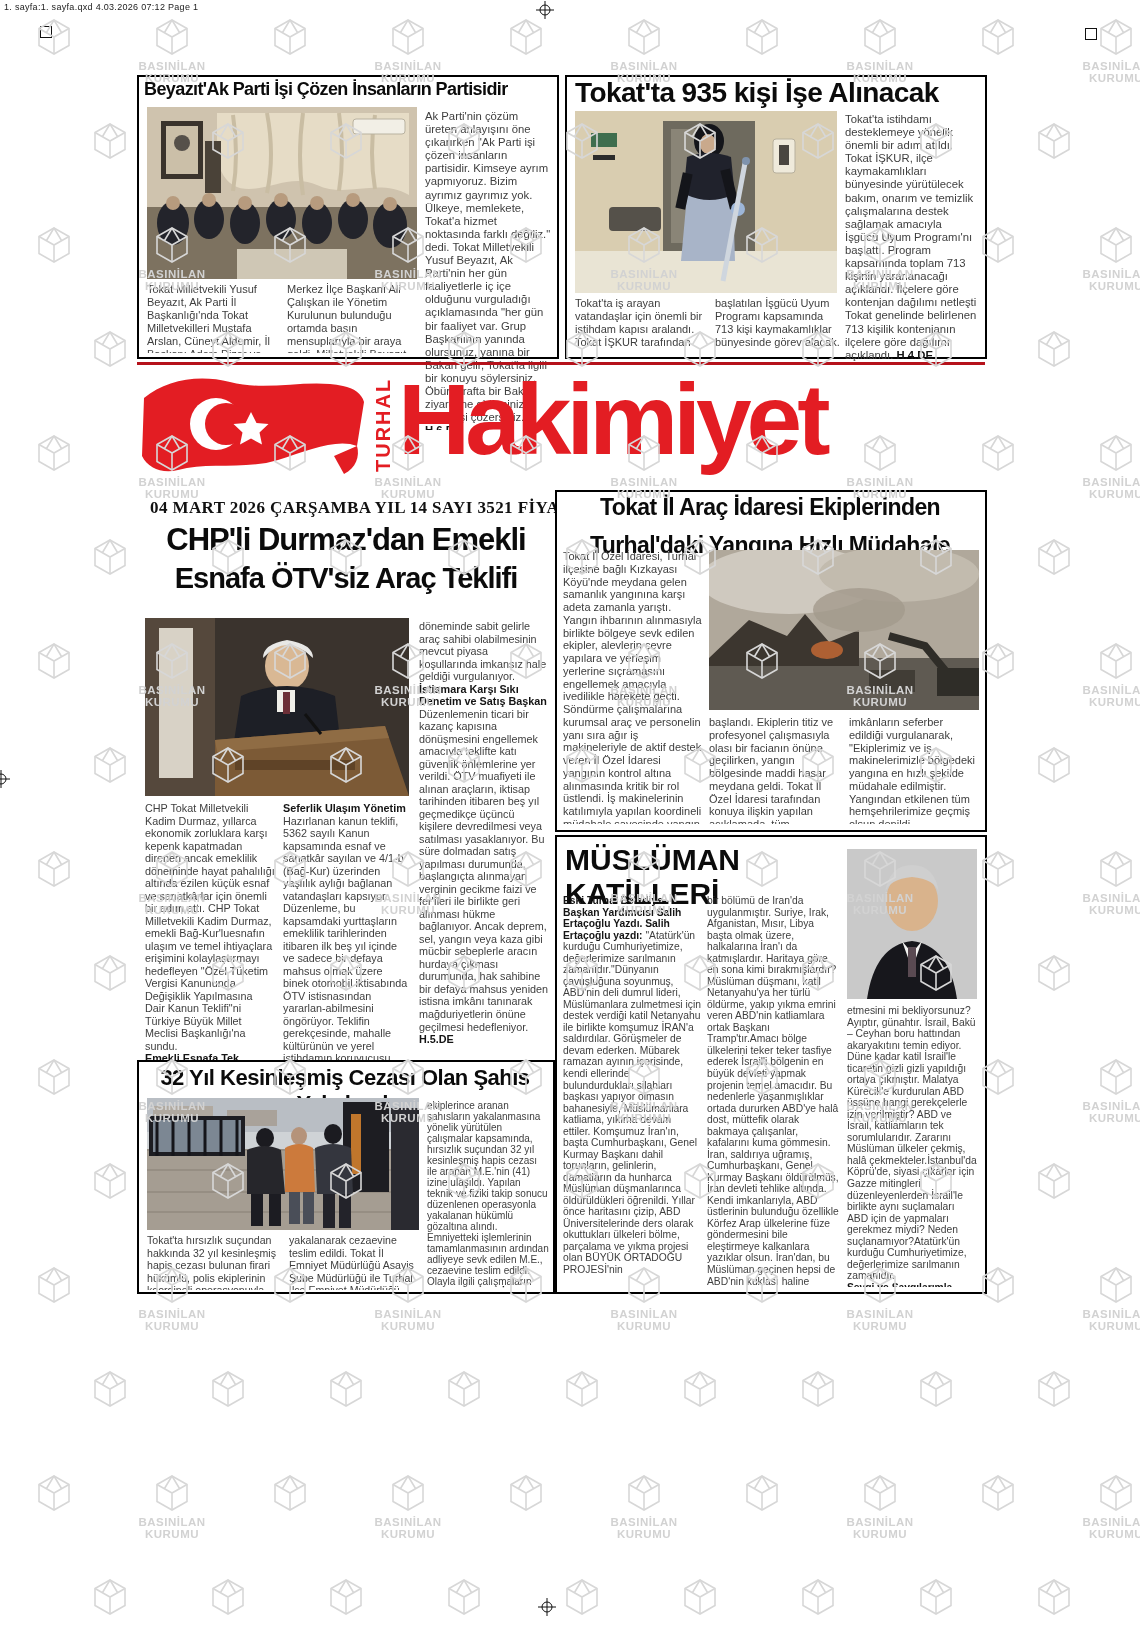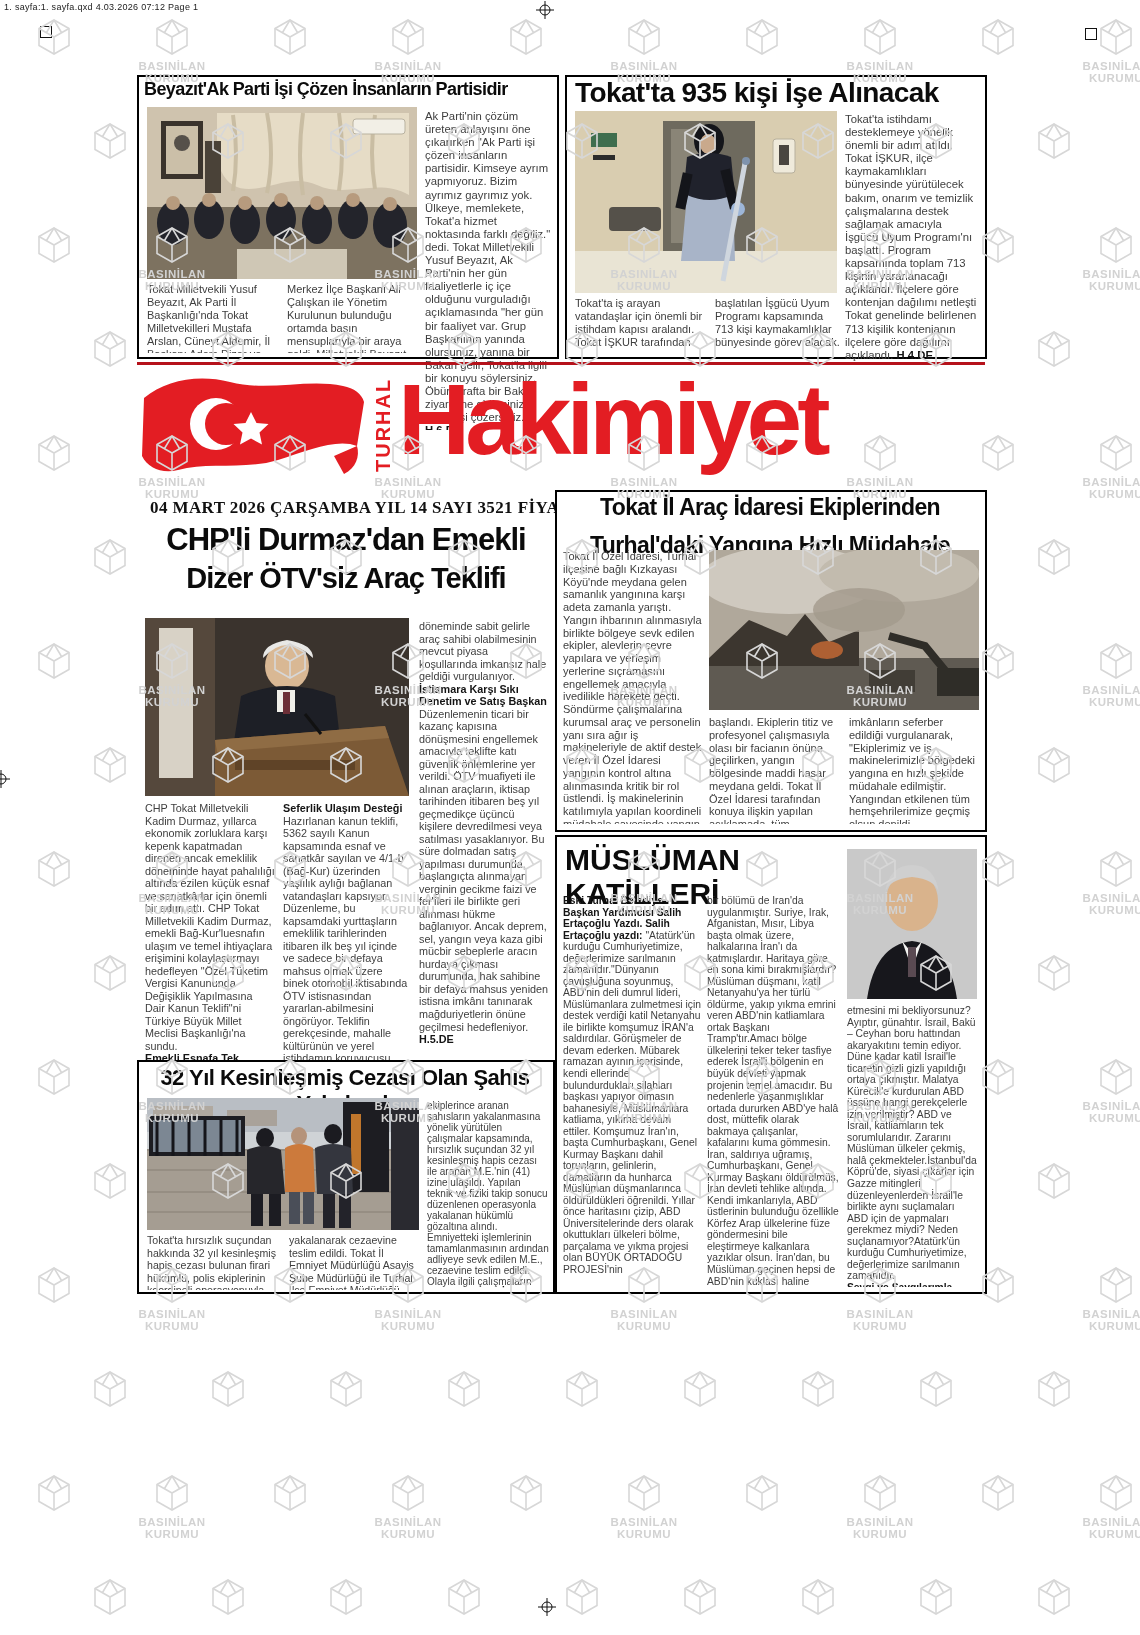--- a/index.html
+++ b/index.html
@@ -127,21 +127,21 @@
     <circle cx="78" cy="52" r="26" fill="#fff"></circle>
     <circle cx="88" cy="52" r="21" fill="#e31d23"></circle>
     <path d="M113 40 l5.5 11 12 1 -9 8.5 2.5 12 -11 -6 -11 6 2.5 -12 -9 -8.5 12 -1 Z" fill="#fff"></path>
   </svg>
   <div class="masthead-vertical" style="left:372px;top:388px;height:84px;">TURHAL</div>
   <div class="masthead-title" style="left:398px;top:372px;">Hakimiyet</div>
   <div class="dateline" style="left:150px;top:498px;">04 MART 2026 ÇARŞAMBA YIL 14 SAYI 3521  FİYATI 10.00 TL</div>
 
   <div>
     <div class="hl abs" style="left:140px;top:522px;width:412px;font-size:31px;text-align:center;letter-spacing:-1px;">CHP'li Durmaz'dan Emekli</div>
-    <div class="hl abs" style="left:140px;top:562px;width:412px;font-size:29px;text-align:center;letter-spacing:-1px;">Dizer ÖTV'siz Araç Teklifi</div>
+    <div class="hl abs" style="left:140px;top:562px;width:412px;font-size:29px;text-align:center;letter-spacing:-1px;">Esnafa ÖTV'siz Araç Teklifi</div>
     <svg class="photo" style="left:145px;top:618px;" width="264" height="178" viewBox="0 0 264 178">
       <rect width="264" height="178" fill="#3a332d"></rect>
       <rect width="70" height="178" fill="#55483c"></rect>
       <rect x="14" y="10" width="34" height="150" fill="#d8d2c6"></rect>
       <g>
         <ellipse cx="142" cy="48" rx="22" ry="24" fill="#d9b894"></ellipse>
         <path d="M118 40 Q142 14 168 40 Q168 26 142 22 Q118 26 118 40Z" fill="#e8e8e6"></path>
         <path d="M96 78 Q142 58 190 78 L196 130 H88 Z" fill="#1d1f26"></path>
         <rect x="132" y="72" width="18" height="22" fill="#f0efe9"></rect>
         <rect x="138" y="74" width="7" height="22" fill="#6c2f37"></rect>
@@ -149,21 +149,21 @@
       <path d="M70 122 L240 108 L264 178 L70 178 Z" fill="#7c5a36"></path>
       <path d="M70 122 L240 108 L244 120 L72 134 Z" fill="#8f6c44"></path>
       <line x1="160" y1="96" x2="176" y2="116" stroke="#111" stroke-width="3"></line>
       <rect x="90" y="142" width="120" height="10" fill="#5f4327"></rect>
     </svg>
     <div class="col" style="left:145px;top:802px;width:130px;height:258px;">
       <span>CHP Tokat Milletvekili Kadim Durmaz, yıllarca ekonomik zorluklara karşı kepenk kapatmadan direnen ancak emeklilik döneminde hayat pahalılığı altında ezilen küçük esnaf ve sanatkârlar için önemli bir adım attı. CHP Tokat Milletvekili Kadim Durmaz, emekli Bağ-Kur'luesnafın ulaşım ve temel ihtiyaçlara erişimini kolaylaştırmayı hedefleyen "Özel Tüketim Vergisi Kanununda Değişiklik Yapılmasına Dair Kanun Teklifi"ni Türkiye Büyük Millet Meclisi Başkanlığı'na sundu.</span>
       <span class="blk">Emekli Esnafa Tek</span>
     </div>
     <div class="col" style="left:283px;top:802px;width:128px;height:258px;">
-      <span class="blk">Seferlik Ulaşım Desteği</span>
+      <span class="blk">Seferlik Ulaşım Yönetim</span>
       <span>Hazırlanan kanun teklifi, 5362 sayılı Kanun kapsamında esnaf ve sanatkâr sayılan ve 4/1-b (Bağ-Kur) üzerinden yaşlılık aylığı bağlanan vatandaşları kapsıyor. Düzenleme, bu kapsamdaki yurttaşların emeklilik tarihlerinden itibaren ilk beş yıl içinde ve sadece bir defaya mahsus olmak üzere binek otomobil iktisabında ÖTV istisnasından yararlan-abilmesini öngörüyor. Teklifin gerekçesinde, mahalle kültürünün ve yerel istihdamın koruyucusu olan esnafın, emeklilik</span>
     </div>
     <div class="col" style="left:419px;top:620px;width:130px;height:440px;">
       <span>döneminde sabit gelirle araç sahibi olabilmesinin mevcut piyasa koşullarında imkansız hale geldiği vurgulanıyor.</span>
       <span class="blk">İstismara Karşı Sıkı Denetim ve Satış Başkan</span>
       <span>Düzenlemenin ticari bir kazanç kapısına dönüşmesini engellemek amacıyla teklifte katı güvenlik önlemlerine yer verildi. ÖTV muafiyeti ile alınan araçların, iktisap tarihinden itibaren beş yıl geçmedikçe üçüncü kişilere devredilmesi veya satılması yasaklanıyor. Bu süre dolmadan satış yapılması durumunda, başlangıçta alınmayan verginin gecikme faizi ve fer'îleri ile birlikte geri alınması hükme bağlanıyor. Ancak deprem, sel, yangın veya kaza gibi mücbir sebeplerle aracın hurdaya çıkması durumunda, hak sahibine bir defaya mahsus yeniden istisna imkânı tanınarak mağduriyetlerin önüne geçilmesi hedefleniyor.</span>
       <span class="b">H.5.DE</span>
     </div>
   </div>
 

